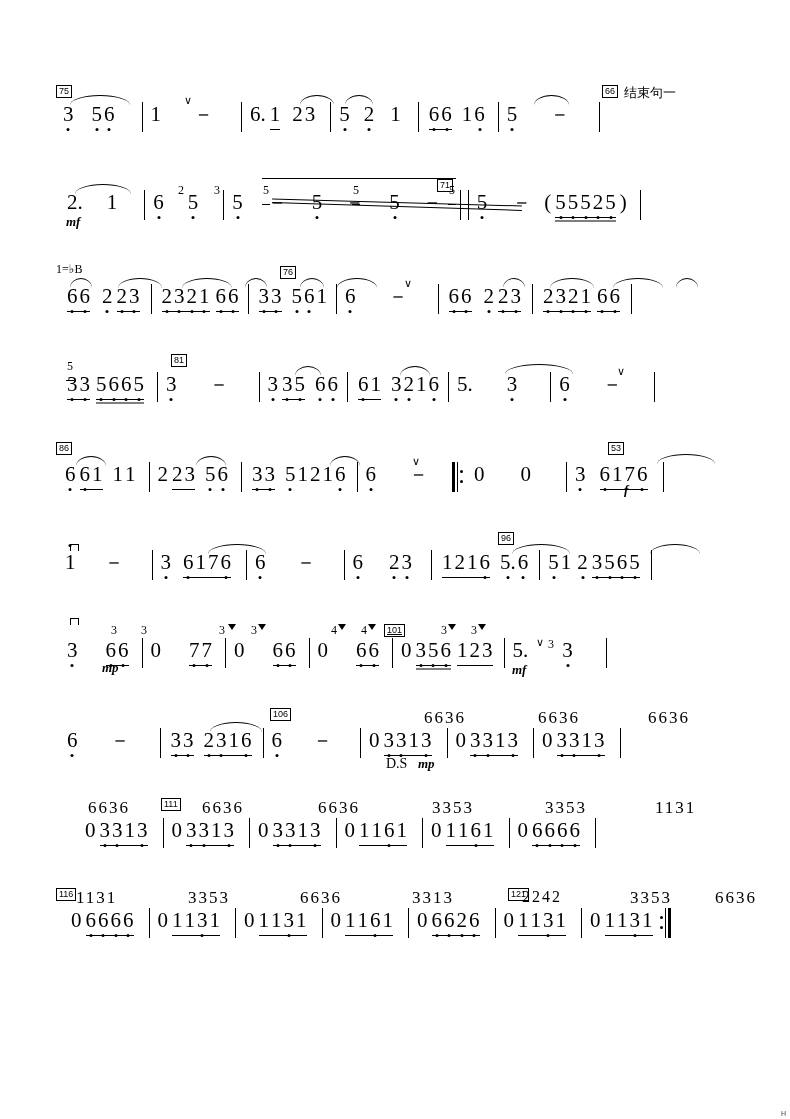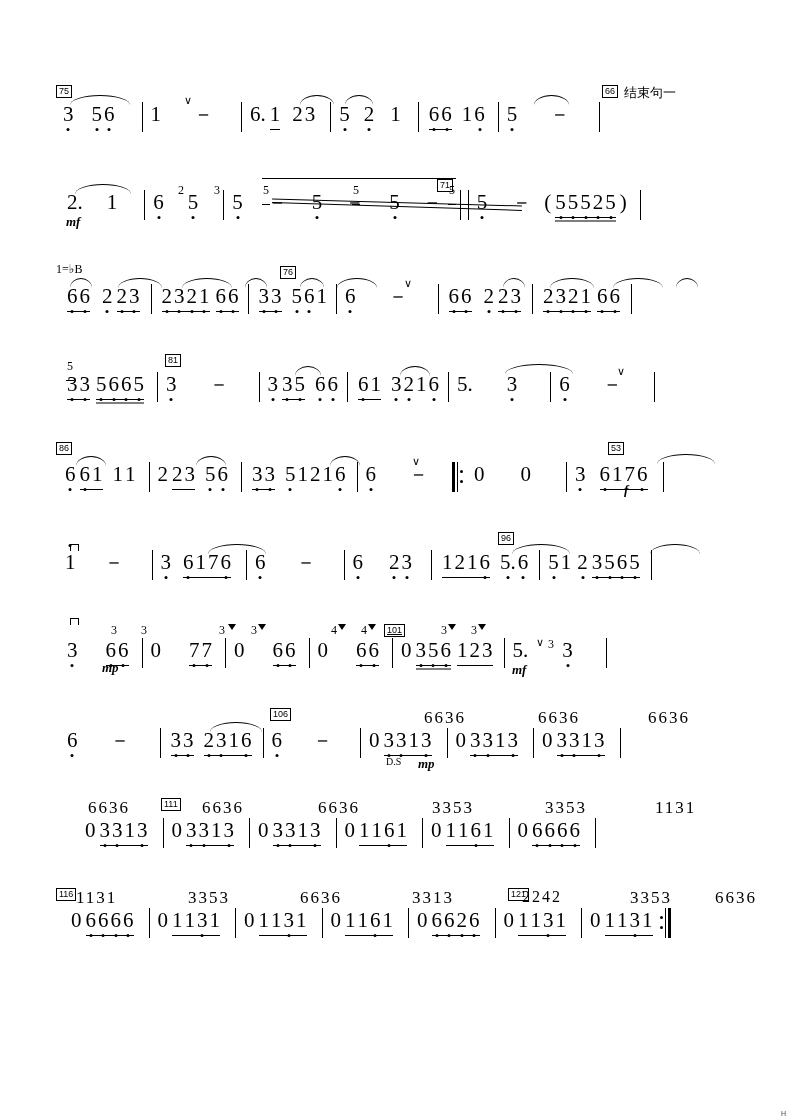--- a/index.html
+++ b/index.html
@@ -417,21 +417,21 @@
       </span>
       <span class="group u1">
         <span class="n dotlow">6</span>
         <span class="n dotlow">6</span>
       </span>
       <span class="bar" style="margin-left:8px;"></span>
     </div>
   </div>
 
   <div class="system" style="top:344px;">
-    <div class="mnum" style="left:165px; top:10px;">81</div>
+    <div class="mnum" style="left:171px; top:10px;">81</div>
     <span class="n tiny ul1" style="position:absolute; left:66px; top:12px;">5</span>
     <div class="slur" style="left:295px; top:22px; width:26px;"></div>
     <div class="slur" style="left:400px; top:22px; width:30px;"></div>
     <div class="slur" style="left:505px; top:20px; width:68px;"></div>
     <div class="bow-v" style="left:617px; top:21px;">∨</div>
 
     <div class="msr" style="left:64px; top:30px;">
       <span class="group u1">
         <span class="n dotlow">3</span>
         <span class="n dotlow">3</span>
@@ -642,21 +642,21 @@
       <span class="bar" style="margin-left:8px;"></span>
       <span class="n">5.</span>
       <span class="n dotlow" style="margin-left:32px;">3</span>
       <span class="bar" style="margin-left:32px;"></span>
     </div>
   </div>
 
   <div class="system" style="top:700px; height:86px;">
     <div class="mnum" style="left:270px; top:8px;">106</div>
     <div class="slur" style="left:210px; top:22px; width:52px;"></div>
-    <div class="anno" style="left:386px; top:56px; font-size:10px;">D.S</div>
+    <div class="anno" style="left:386px; top:56px; font-size:14px;">D.S</div>
     <div class="dyn" style="left:418px; top:56px;">mp</div>
 
     <div style="position:absolute; left:424px; top:8px; font-size:17px; letter-spacing:2px;">6636</div>
     <div style="position:absolute; left:538px; top:8px; font-size:17px; letter-spacing:2px;">6636</div>
     <div style="position:absolute; left:648px; top:8px; font-size:17px; letter-spacing:2px;">6636</div>
 
     <div class="msr" style="left:66px; top:30px;">
       <span class="n dotlow">6</span>
       <span class="n" style="margin-left:30px;">－</span>
       <span class="bar" style="margin-left:28px;"></span>

